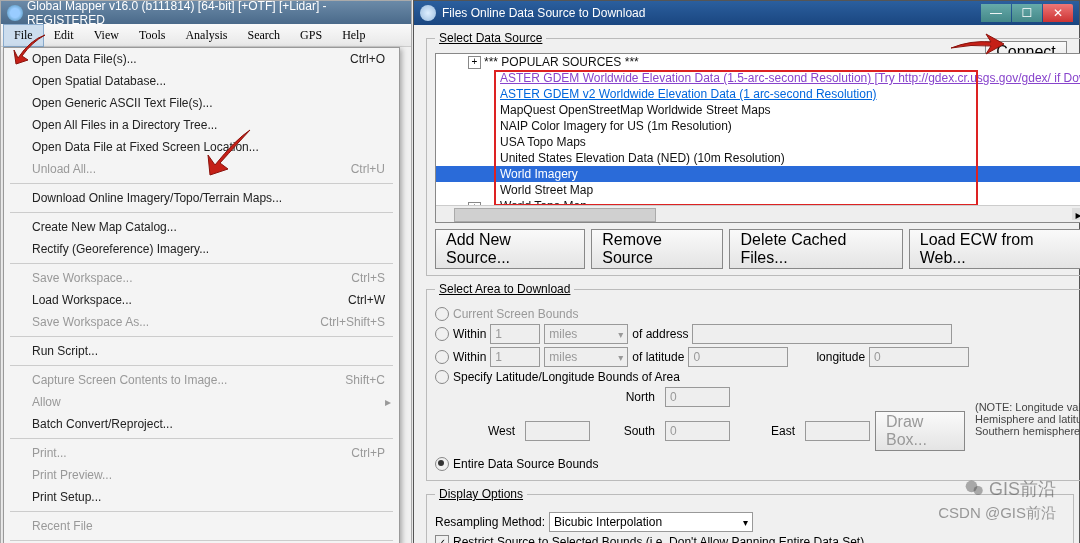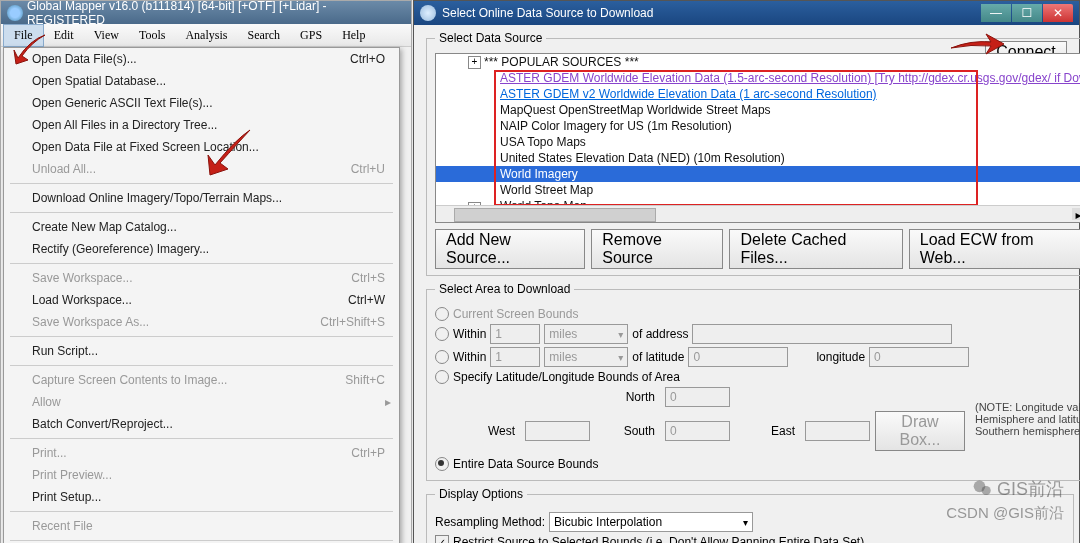--- a/index.html
+++ b/index.html
@@ -115,20 +115,21 @@
 .groupbox {
   border: 1px solid #bbb;
   padding: 8px 8px 6px 8px;
   margin-bottom: 6px;
   position: relative;
   font-size: 12px;
 }
 .groupbox > legend {
   font-size: 12px;
   padding: 0 4px;
+  text-decoration: underline;
 }
 .treebox {
   border: 1px solid #888;
   background: #fff;
   height: 168px;
   overflow: hidden;
   position: relative;
   font-size: 12px;
 }
 .treebox .redbox {
@@ -257,21 +258,21 @@
 }
 .note { font-size: 11px; color: #444; }
 .sub-label { font-size: 12px; }
 .arrow-red {
   position: absolute;
   pointer-events: none;
 }
 .arrow-red svg path { fill: #c52017; stroke: #8a130d; stroke-width: 1; }
 .watermark {
   position: absolute;
-  right: 16px;
+  right: 24px;
   bottom: 20px;
   color: rgba(40,40,40,.45);
   font-size: 18px;
   font-weight: 500;
   text-align: right;
   line-height: 1.4;
 }
 .watermark .wechat-icon {
   display:inline-block;width:20px;height:20px;vertical-align:-3px;
 }
@@ -369,21 +370,21 @@
       <div class="item disabled">
         <span>Recent File</span>
       </div>
       <div class="sep"></div>
     </div>
 </div>
 
 <div class="dialog">
   <div class="dlg-titlebar">
     <span style="width:16px;height:16px;background:radial-gradient(circle,#def,#9bd);border-radius:50%;margin-right:6px"></span>
-    <span>Select Online Data Source to Download</span>
+    <span>Files Online Data Source to Download</span>
     <span class="spacer"></span>
     <span class="winbtn min">—</span>
     <span class="winbtn max">☐</span>
     <span class="winbtn close">✕</span>
   </div>
   <div class="dlg-body">
     <div class="side-buttons">
       <div class="btn">Connect</div>
       <div class="btn">Close</div>
     </div>
@@ -462,21 +463,21 @@
           <span></span>
         <span></span>
         <span class="note" style="grid-row:span 2">(NOTE: Longitude values in the Western Hemisphere and latitude values in the Southern hemisphere must be negative.)</span>
 
         <span class="sub-label" style="text-align:right">West</span>
         <span class="textfield disabled" style="width:55px"></span>
         <span class="sub-label" style="text-align:right">South</span>
         <span class="textfield disabled" style="width:55px">0</span>
         <span class="sub-label" style="text-align:right">East</span>
         <span class="textfield disabled" style="width:55px"></span>
-        <span class="btn" style="color:#999;text-align:center">Draw Box...</span>
+        <span class="btn" style="color:#999;text-align:left">Draw Box...</span>
       </div>
 
       <div class="row-flex" style="margin-top:6px">
         <span class="radio checked"></span>
         <span>Entire Data Source Bounds</span>
       </div>
     </fieldset>
 
     <fieldset class="groupbox" style="width:630px">
       <legend>Display Options</legend>

